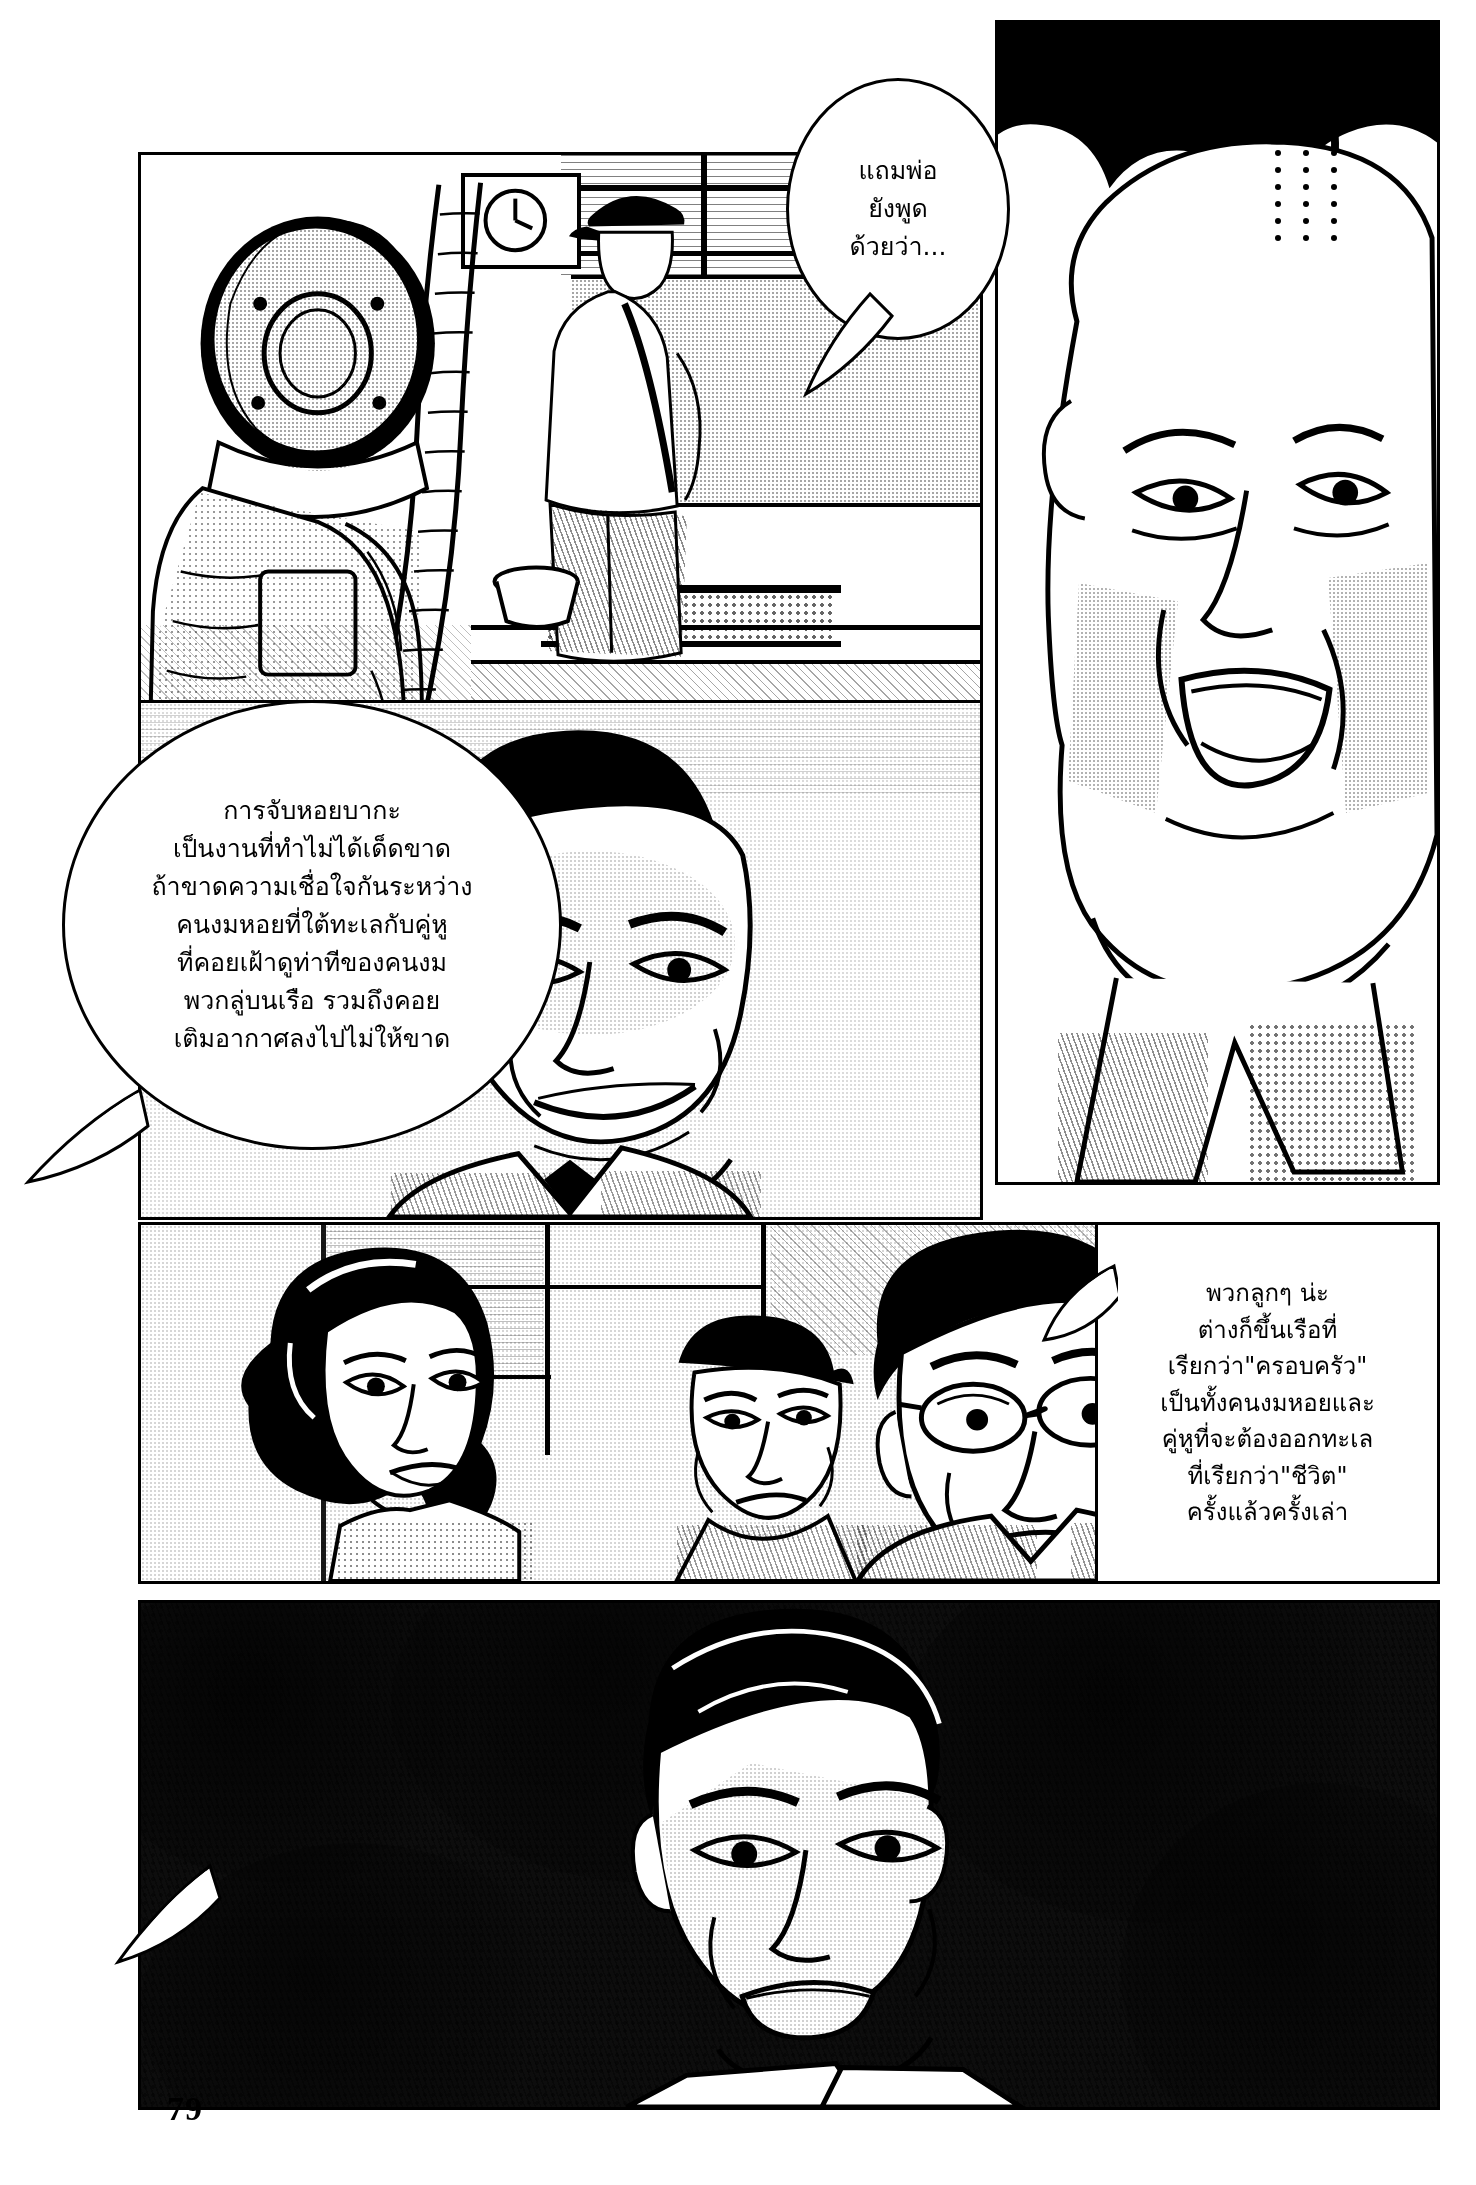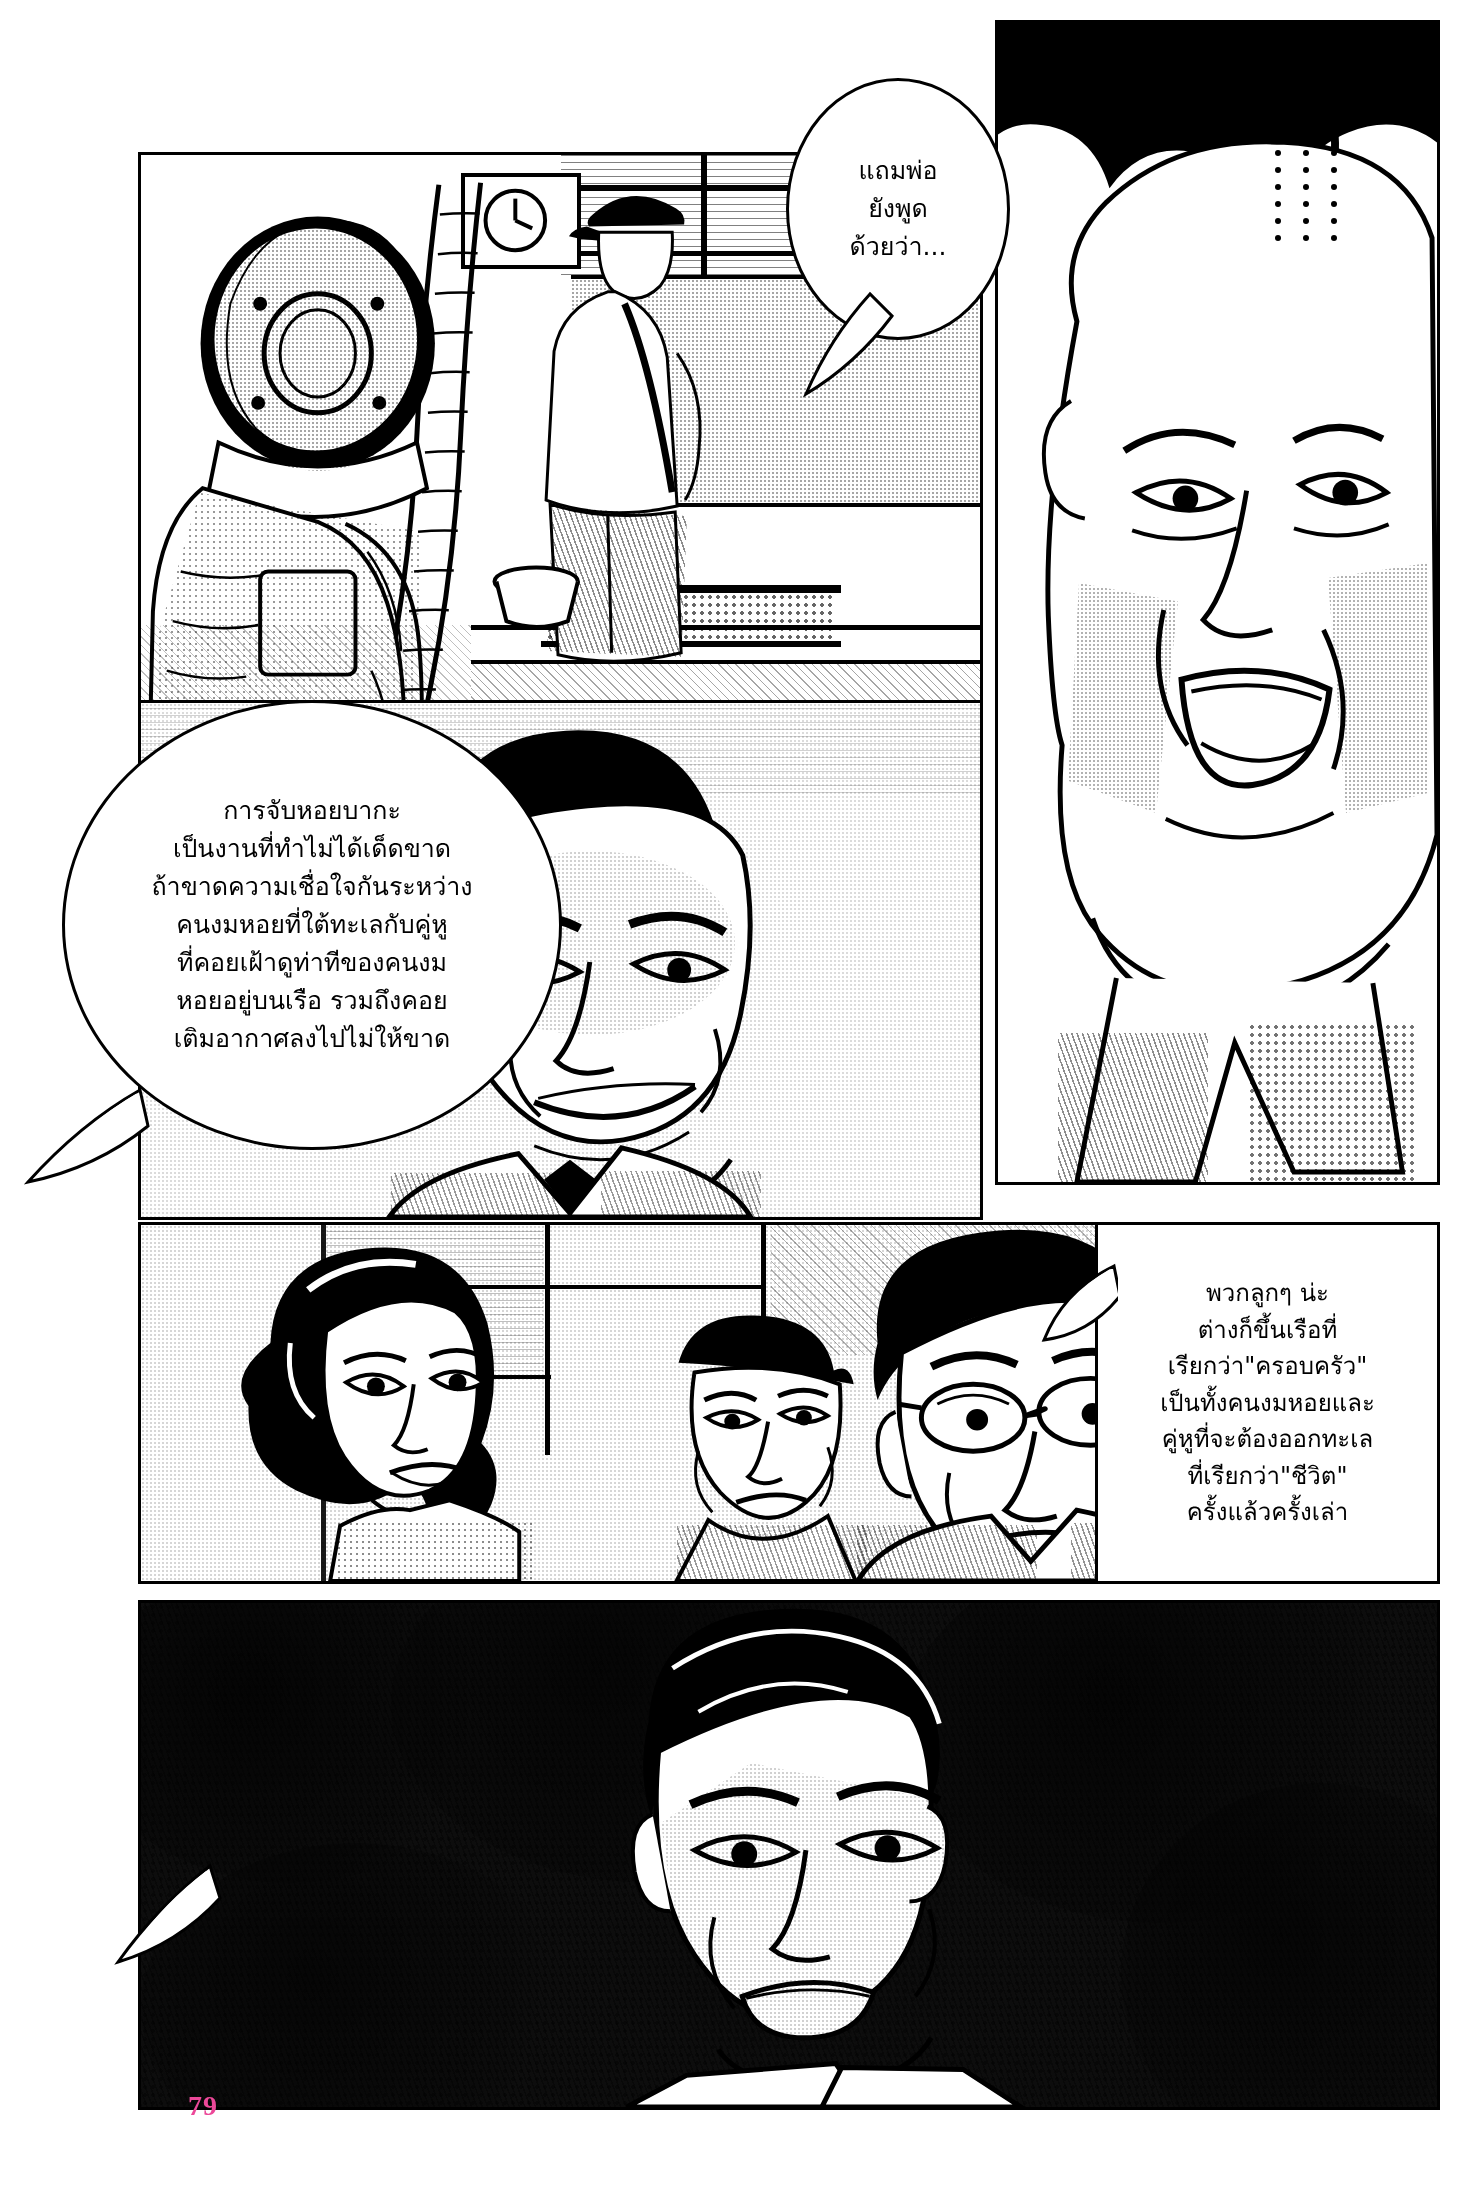--- a/index.html
+++ b/index.html
@@ -110,26 +110,26 @@
   .tail {
     position: absolute;
     width: 0;
     height: 0;
     z-index: 41;
   }
 
   
   .page-number {
     position: absolute;
-    left: 188px;
+    left: 167px;
     top: 2090px;
     font-family: "Liberation Serif", serif;
-    font-size: 28px;
+    font-size: 34px;
     font-weight: bold;
-    color: #ec4899;
+    color: #000000;
     letter-spacing: 1px;
   }
 
   
   .ellipsis-dots {
     position: absolute;
     z-index: 30;
     display: flex;
     gap: 22px;
   }
@@ -561,21 +561,21 @@
     <path d="M70 4 q-40 44 -64 100 q50 -30 86 -78 z" fill="#fff" stroke="#000" stroke-width="3"></path>
     <path d="M72 10 q-26 34 -46 72" fill="#fff" stroke="#fff" stroke-width="6"></path>
   </svg>
 
   <div class="balloon oval" style="left:62px; top:700px; width:500px; height:450px;">
     <p style="font-size:25px;">การจับหอยบากะ
 เป็นงานที่ทำไม่ได้เด็ดขาด
 ถ้าขาดความเชื่อใจกันระหว่าง
 คนงมหอยที่ใต้ทะเลกับคู่หู
 ที่คอยเฝ้าดูท่าทีของคนงม
-หอยอยู่บนเรือ รวมถึงคอย
+พวกลู่บนเรือ รวมถึงคอย
 เติมอากาศลงไปไม่ให้ขาด</p>
   </div>
   <svg class="tail" style="left:20px; top:1080px; width:130px; height:110px;" viewBox="0 0 130 110">
     <path d="M120 10 q-60 34 -112 92 q68 -14 120 -56 z" fill="#fff" stroke="#000" stroke-width="3"></path>
     <path d="M118 16 q-44 26 -86 70" fill="#fff" stroke="#fff" stroke-width="6"></path>
   </svg>
 
   <div class="balloon rect" style="left:1095px; top:1222px; width:345px; height:362px; border-radius:0; border-left-width:3px;">
     <p style="font-size:24px;">พวกลูกๆ น่ะ
 ต่างก็ขึ้นเรือที่

